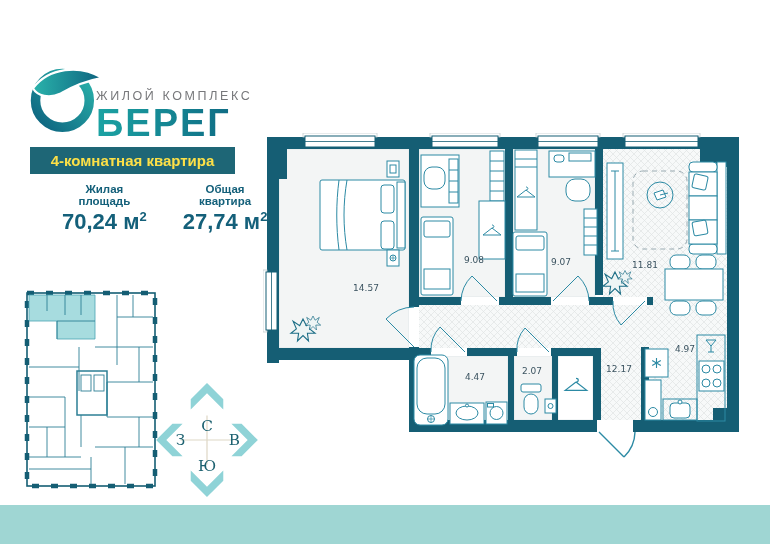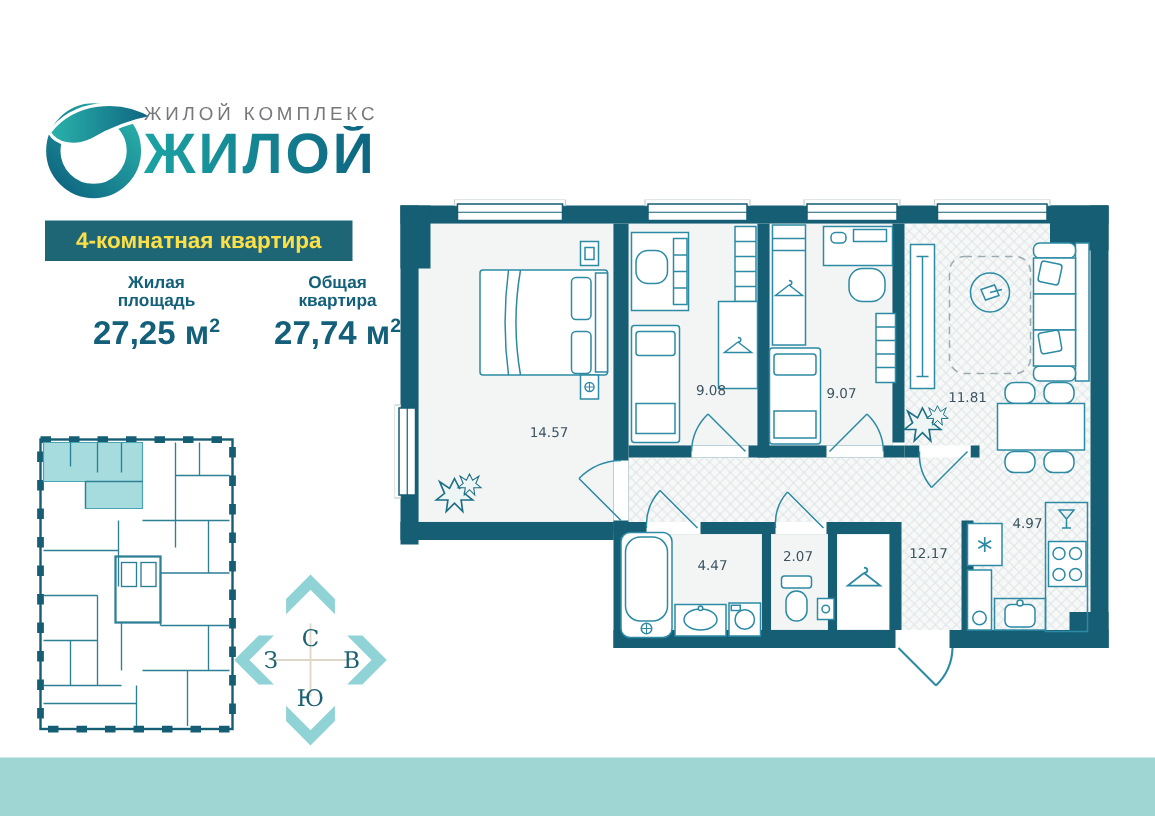--- a/index.html
+++ b/index.html
@@ -8,21 +8,21 @@
   }
   html,body{margin:0;padding:0;}
   body{width:770px;height:544px;position:relative;background:#ffffff;
        font-family:"Liberation Sans", sans-serif;overflow:hidden;}
   .abs{position:absolute;}
 
   
   .logo-wrap{left:26px;top:55px;width:230px;height:82px;}
   .logo-circle{left:0;top:2px;}
   .logo-texts{left:70px;top:14px;width:160px;}
-  .logo-complex{font-size:12.5px;letter-spacing:2.6px;color:var(--gray-text);font-weight:400;white-space:nowrap;}
+  .logo-complex{font-size:12.5px;letter-spacing:2.6px;color:var(--gray-text);font-weight:400;white-space:nowrap;margin-top:20px;}
   .logo-name{margin-top:1px;font-size:38px;font-weight:bold;letter-spacing:2px;line-height:1;
              background:linear-gradient(90deg,#1ba3a3 0%,#0d627f 100%);
              -webkit-background-clip:text;background-clip:text;color:transparent;}
 
   
   .chip{left:30px;top:147px;width:205px;height:27px;background:var(--accent);
         color:#fde047;font-size:15px;font-weight:bold;display:flex;align-items:center;justify-content:center;}
   .areas{left:30px;top:180px;width:205px;height:52px;display:flex;}
   .area-col{flex:1;text-align:center;color:var(--text-dark);margin-left:32px;}
   .area-label{font-size:11.5px;font-weight:bold;margin-top:3px;}
@@ -50,31 +50,31 @@
       <linearGradient id="leafGrad" x1="0" y1="0" x2="1" y2="0">
         <stop offset="0" stop-color="#2ab3ab"></stop>
           <stop offset="1" stop-color="#0d627f"></stop>
       </linearGradient>
     </defs>
     <circle cx="42" cy="50" r="31" fill="none" stroke="url(#ringGrad)" stroke-width="11"></circle>
     <path d="M 8,36 C 26,12 62,8 88,24 C 66,28 52,35 40,42 C 27,48 13,45 8,36 Z" fill="url(#leafGrad)" stroke="#ffffff" stroke-width="2.5"></path>
   </svg>
   <div class="abs logo-texts">
     <div class="logo-complex">ЖИЛОЙ КОМПЛЕКС</div>
-    <div class="logo-name">ЖИЛОЙ</div>
+    <div class="logo-name">БЕРЕГ</div>
   </div>
 </div>
 
 <div class="abs chip">
   <span>4-комнатная квартира</span>
 </div>
 <div class="abs areas">
   <div class="area-col">
     <div class="area-label">Жилая площадь</div>
-    <div class="area-value"><span>27,25 м</span><sup>2</sup></div>
+    <div class="area-value"><span>70,24 м</span><sup>2</sup></div>
   </div>
   <div class="area-divider"></div>
   <div class="area-col">
     <div class="area-label">Общая квартира</div>
     <div class="area-value"><span>27,74 м</span><sup>2</sup></div>
   </div>
 </div>
 
 <svg class="abs" style="left:20px;top:287px;" width="142" height="205" viewBox="0 0 140 205">
   <g stroke="var(--wall)" fill="none">

